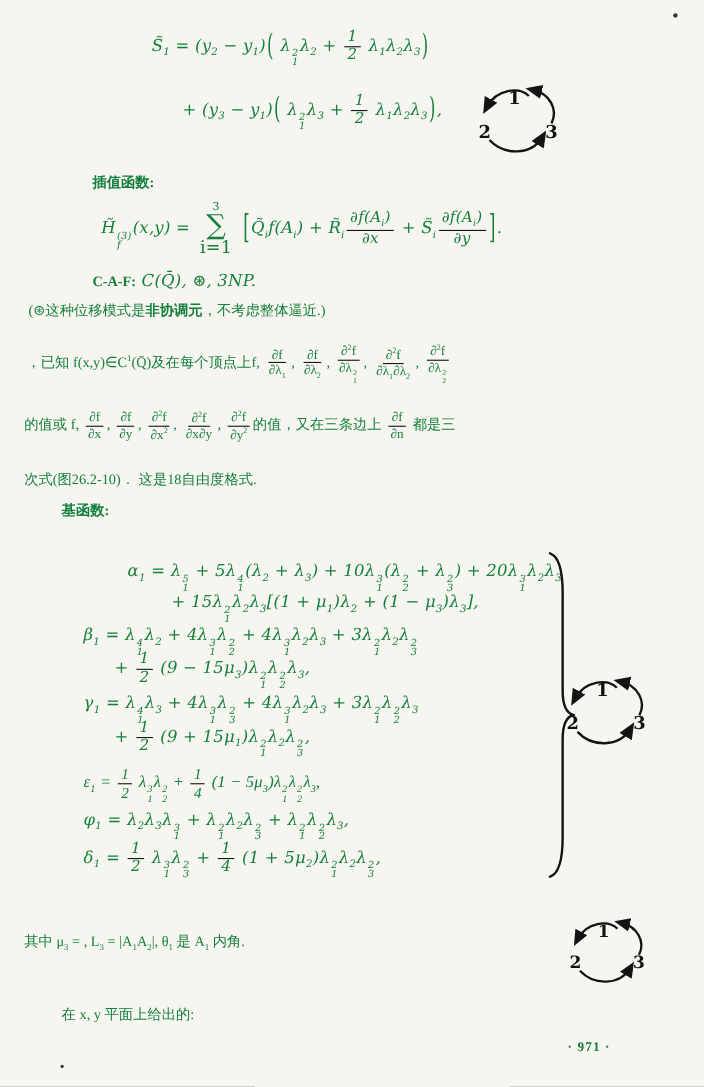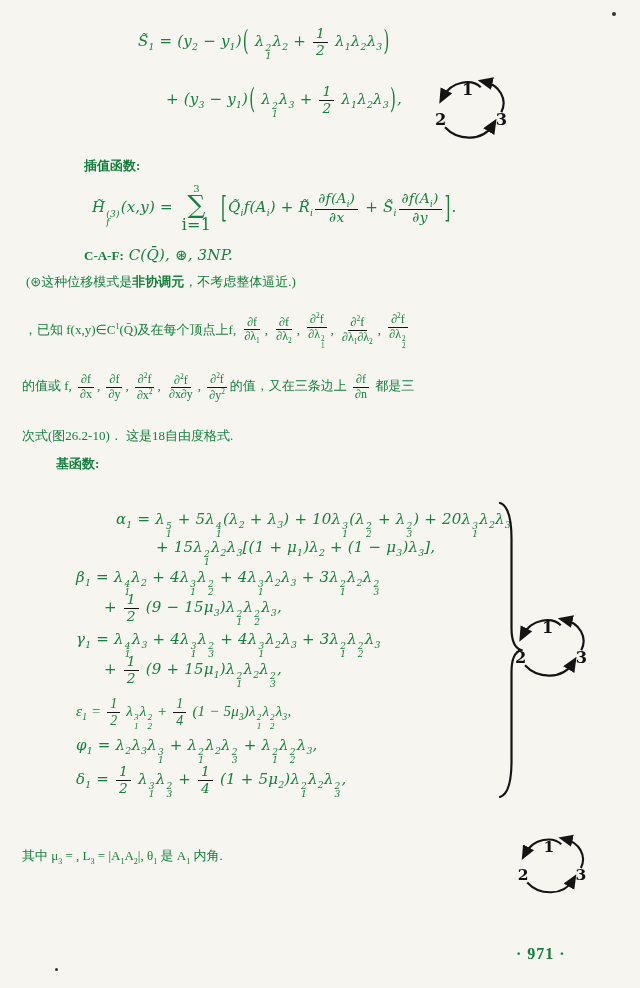--- a/index.html
+++ b/index.html
@@ -296,17 +296,18 @@
           </marker>
         </defs>
         <path d="M45 10 C37 2 18 4 10 19" fill="none" stroke="#141414" stroke-width="2" marker-end="url(#ah2)"></path>
         <path d="M12 47 C24 60 47 60 56 45" fill="none" stroke="#141414" stroke-width="2" marker-end="url(#ah2)"></path>
         <path d="M64 33 C70 21 62 8 49 5" fill="none" stroke="#141414" stroke-width="2" marker-end="url(#ah2)"></path>
         <text x="33" y="17" text-anchor="middle">1</text>
         <text x="8" y="45" text-anchor="middle">2</text>
         <text x="64" y="45" text-anchor="middle">3</text>
       </svg></div>
 
-  <div class="ln cn bold" style="left:516px;top:944px;font-size:16px;letter-spacing:1px;">· 971 ·</div>
+  <div class="ln cn" style="left:56px;top:914px;">在 x, y 平面上给出的:</div>
+  <div class="ln cn bold" style="left:516px;top:944px;font-size:12px;letter-spacing:1px;">· 971 ·</div>
 
   <span class="noise" style="left:612px;top:12px;width:4px;height:4px;"></span>
   <span class="noise" style="left:55px;top:968px;width:3px;height:3px;"></span>
 </div>
 
 </body></html>

